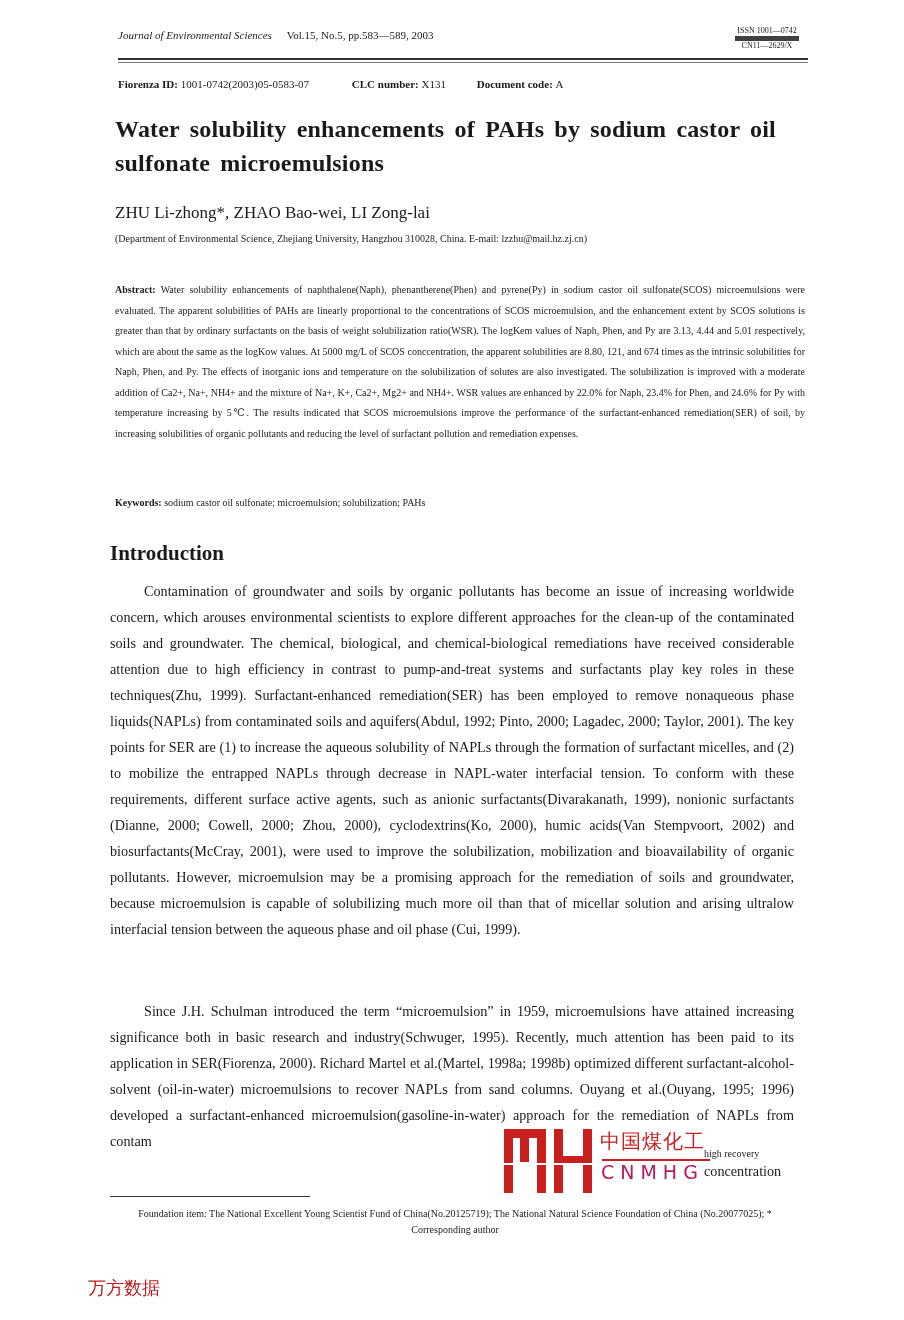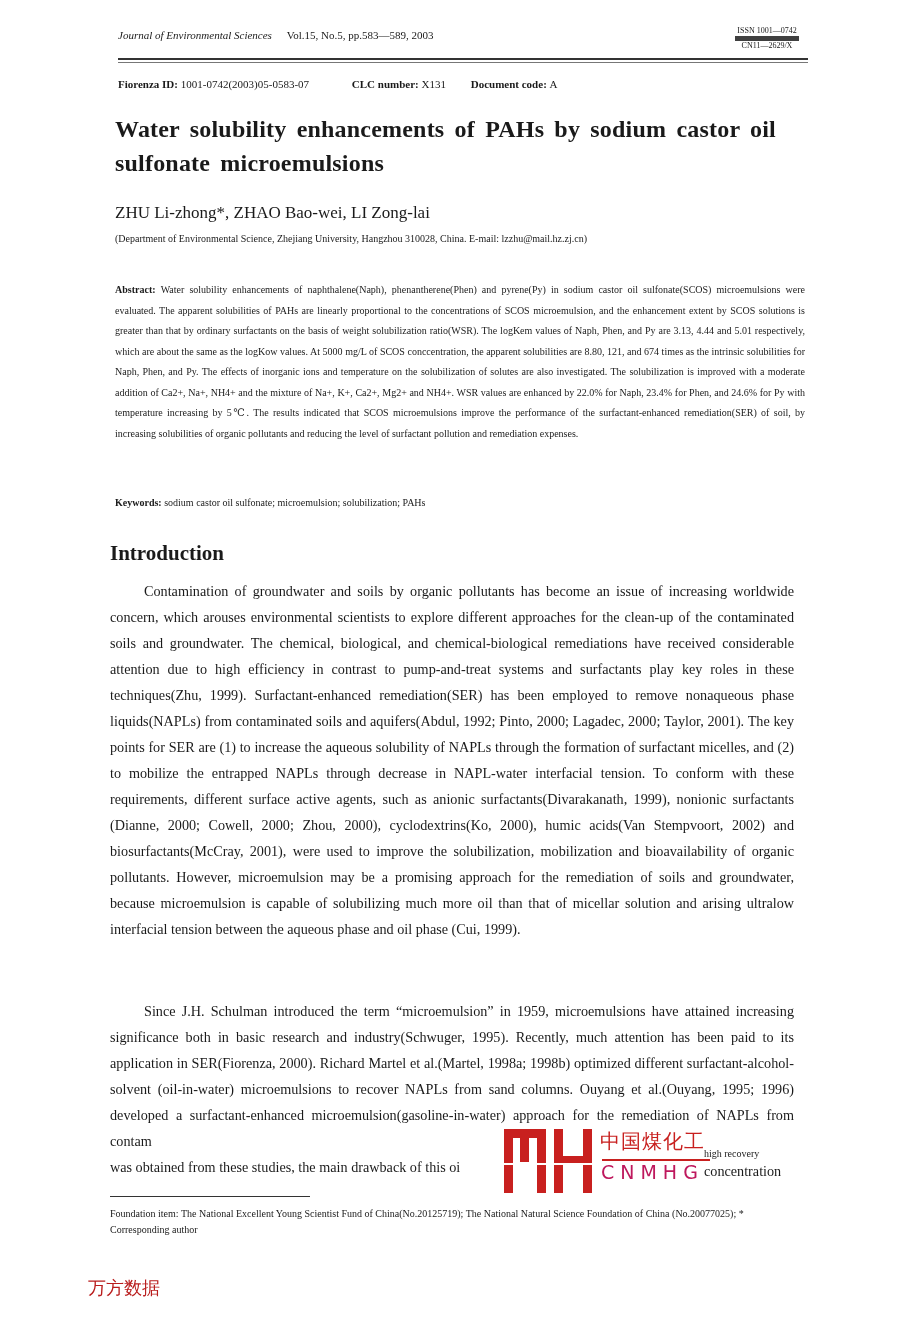--- a/index.html
+++ b/index.html
@@ -11,35 +11,35 @@
   .header-journal { left: 118px; top: 29px; font-size: 11px; }
   .header-journal .jname { font-style: italic; }
   .header-journal .vol { margin-left: 12px; }
   .issn { left: 722px; top: 26px; font-size: 8px; text-align: center; line-height: 10px; width: 90px; }
   .issn .top { border-bottom: 5px solid #404040; display: inline-block; padding: 0 2px; text-align: center; }
   .rule { left: 118px; top: 58px; width: 690px; height: 0; border-top: 2px solid #333; }
   .rule2 { left: 118px; top: 62px; width: 690px; height: 0; border-top: 1px solid #777; }
   .meta-line { left: 118px; top: 78px; font-size: 11px; }
   .meta-line b { font-weight: bold; }
   .meta-line .sp { margin-left: 40px; }
-  .meta-line .sp2 { margin-left: 22px; }
+  .meta-line .sp2 { margin-left: 28px; }
   .title { left: 115px; top: 112px; width: 690px; font-size: 24px; font-weight: bold; line-height: 34px; letter-spacing: 0.2px; word-spacing: 4px; }
   .authors { left: 115px; top: 203px; font-size: 17px; }
   .affil { left: 115px; top: 233px; font-size: 10px; }
   .abstract { left: 115px; top: 280px; width: 690px; font-size: 10px; line-height: 20.5px; text-align: justify; }
   .abstract b { font-weight: bold; }
   .keywords { left: 115px; top: 497px; font-size: 10px; }
   .keywords b { font-weight: bold; }
   .section-h { left: 110px; top: 541px; font-size: 21px; font-weight: bold; }
   .para { left: 110px; width: 684px; font-size: 14.2px; line-height: 26px; text-align: justify; }
   .para .indent { display: inline-block; width: 34px; }
   .p1 { top: 578px; }
   .p2 { top: 998px; }
   .fn-rule { left: 110px; top: 1196px; width: 200px; border-top: 1px solid #333; }
-  .footnote { left: 110px; top: 1206px; width: 690px; font-size: 10px; line-height: 16px; }
+  .footnote { left: 110px; top: 1206px; width: 690px; font-size: 10px; line-height: 16px; text-align: center; }
   .wanfang { left: 88px; top: 1276px; font-family: "DejaVu Sans", sans-serif; font-size: 18px; color: #b91c1c; }
   .watermark { left: 500px; top: 1125px; width: 300px; height: 70px; background: #ffffff; }
   .logo-svg { left: 500px; top: 1125px; }
   .wm-cn { left: 600px; top: 1128px; font-family: "DejaVu Sans", sans-serif; font-size: 20px; color: #c8201f; letter-spacing: 1px; }
   .wm-line { left: 602px; top: 1159px; width: 108px; border-top: 2px solid #c8201f; }
   .wm-en { left: 601px; top: 1161px; font-family: "DejaVu Sans", sans-serif; font-size: 19px; color: #be185d; letter-spacing: 6px; }
   .wm-tail1 { left: 704px; top: 1148px; font-size: 10px; }
   .wm-tail2 { left: 704px; top: 1163px; font-size: 14.2px; }
 </style>
 </head>
@@ -77,21 +77,20 @@
   <b>Keywords</b><b>: </b>
   <span>sodium castor oil sulfonate; microemulsion; solubilization; PAHs</span>
 </div>
 
 <div class="abs section-h">Introduction</div>
 <div class="abs para p1">
   <span class="indent"></span><span>Contamination of groundwater and soils by organic pollutants has become an issue of increasing worldwide concern, which arouses environmental scientists to explore different approaches for the clean-up of the contaminated soils and groundwater. The chemical, biological, and chemical-biological remediations have received considerable attention due to high efficiency in contrast to pump-and-treat systems and surfactants play key roles in these techniques(Zhu, 1999). Surfactant-enhanced remediation(SER) has been employed to remove nonaqueous phase liquids(NAPLs) from contaminated soils and aquifers(Abdul, 1992; Pinto, 2000; Lagadec, 2000; Taylor, 2001). The key points for SER are (1) to increase the aqueous solubility of NAPLs through the formation of surfactant micelles, and (2) to mobilize the entrapped NAPLs through decrease in NAPL-water interfacial tension. To conform with these requirements, different surface active agents, such as anionic surfactants(Divarakanath, 1999), nonionic surfactants (Dianne, 2000; Cowell, 2000; Zhou, 2000), cyclodextrins(Ko, 2000), humic acids(Van Stempvoort, 2002) and biosurfactants(McCray, 2001), were used to improve the solubilization, mobilization and bioavailability of organic pollutants. However, microemulsion may be a promising approach for the remediation of soils and groundwater, because microemulsion is capable of solubilizing much more oil than that of micellar solution and arising ultralow interfacial tension between the aqueous phase and oil phase (Cui, 1999).</span>
 </div>
 <div class="abs para p2">
   <span class="indent"></span><span>Since J.H. Schulman introduced the term “microemulsion” in 1959, microemulsions have attained increasing significance both in basic research and industry(Schwuger, 1995). Recently, much attention has been paid to its application in SER(Fiorenza, 2000). Richard Martel et al.(Martel, 1998a; 1998b) optimized different surfactant-alcohol-solvent (oil-in-water) microemulsions to recover NAPLs from sand columns. Ouyang et al.(Ouyang, 1995; 1996) developed a surfactant-enhanced microemulsion(gasoline-in-water) approach for the remediation of NAPLs from contam</span><br>
-  <span>was obtained from these studies, the main drawback of this oi</span>
 </div>
 
 <div class="abs watermark"></div>
 <svg class="abs logo-svg" width="95" height="70" viewBox="0 0 95 70">
   <rect x="4" y="4" width="42" height="9" fill="#c8201f"></rect>
   <rect x="4" y="4" width="9" height="64" fill="#c8201f"></rect>
   <rect x="37" y="4" width="9" height="64" fill="#c8201f"></rect>
   <rect x="20" y="13" width="9" height="24" fill="#c8201f"></rect>
   <rect x="54" y="4" width="9" height="64" fill="#c8201f"></rect>
   <rect x="54" y="31" width="38" height="9" fill="#c8201f"></rect>

